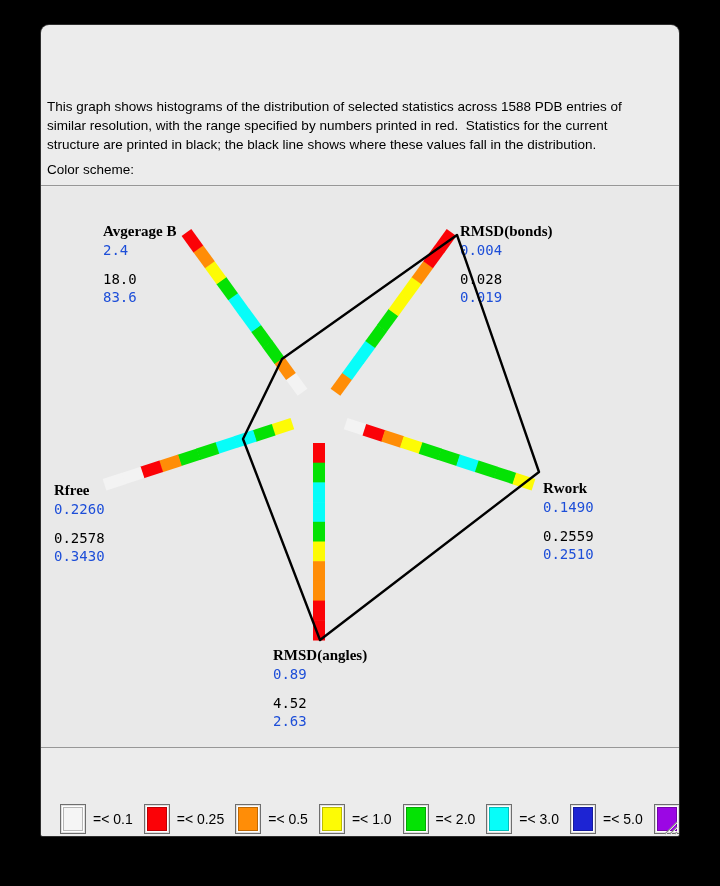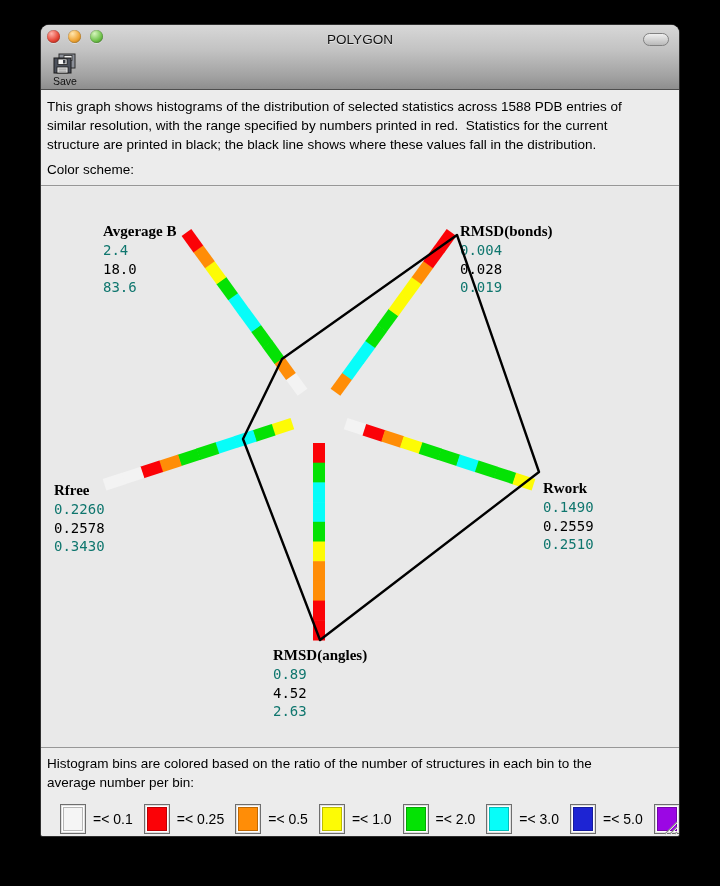--- a/index.html
+++ b/index.html
@@ -25,84 +25,62 @@
            background:linear-gradient(#efefef,#b9b9b9);border:1px solid #818181;box-sizing:border-box;}
   .save-btn{position:absolute;left:6px;top:28px;width:36px;height:36px;text-align:center;}
   .save-btn svg{display:block;margin:0 auto;}
   .save-label{font-size:10.5px;color:#111;margin-top:0px;}
 
   
   .desc-panel{position:absolute;left:0;top:65px;width:100%;height:96px;background:#ececec;
               border-bottom:1px solid #979797;box-sizing:border-box;}
   .desc-text{position:absolute;left:6px;top:7px;width:626px;font-size:13.5px;line-height:19px;
              color:#000000;white-space:pre-wrap;}
-  .controls{position:absolute;left:6px;top:72px;height:22px;display:flex;}
+  .controls{position:absolute;left:6px;top:72px;height:22px;display:flex;align-items:center;flex-direction:column;}
   .cs-label{font-size:13.5px;color:#000;margin-right:9px;}
   .popup{position:relative;width:226px;height:21px;border:1px solid #858585;border-radius:5px;
          background:linear-gradient(#ffffff,#ececec 45%,#d2d2d2);box-sizing:border-box;
          box-shadow:0 1px 1px rgba(0,0,0,.2);}
   .popup-value{position:absolute;left:10px;top:2px;font-size:13.5px;color:#000;}
   .popup-stepper{position:absolute;right:0;top:0;width:20px;height:19px;border-radius:0 4px 4px 0;
          background:linear-gradient(#c3d4f8,#7da2ec 50%,#5d88e4);border-left:1px solid #8a9ac0;}
   .popup-stepper .up,.popup-stepper .dn{position:absolute;left:5px;width:0;height:0;
          border-left:5px solid transparent;border-right:5px solid transparent;}
   .popup-stepper .up{top:3px;border-bottom:5px solid #fff;}
   .popup-stepper .dn{bottom:3px;border-top:5px solid #fff;}
 
   
   .plot{position:absolute;left:0;top:162px;width:676px;height:560px;background:#e9e9e9;}
   .plot svg{position:absolute;left:0;top:0;}
   .axis-block{position:absolute;}
   .axis-title{font-family:"Liberation Serif",serif;font-weight:bold;font-size:15px;
               line-height:20px;color:#000;white-space:nowrap;}
   .axis-val{font-family:"DejaVu Sans Mono",monospace;font-size:14px;line-height:18.5px;
             white-space:nowrap;}
-  .axis-val.red{color:#0f766e;}
-  .axis-val.blk{color:#000;}
+  .axis-val.red{color:#1d4ed8;}
+  .axis-val.blk{color:#000;margin-top:10px;}
 
   
   .footer{position:absolute;left:0;top:722px;width:100%;height:89px;background:#ececec;
           border-top:1px solid #979797;box-sizing:border-box;}
   .footer-text{position:absolute;left:6px;top:6px;width:626px;font-size:13.5px;line-height:19px;
                color:#000;white-space:pre-wrap;}
   .legend-row{position:absolute;left:5px;top:56px;display:flex;align-items:center;margin-left:14px;}
   .swatch{width:20px;height:24px;border:1px solid #6e6e6e;background:#fff;padding:2px;
           box-shadow:0 0 0 1px #e0e0e0 inset;}
   .swatch .chip{width:100%;height:100%;border:1px solid rgba(0,0,0,.25);box-sizing:border-box;}
   .legend-label{font-size:14px;color:#000;margin:0 11px 0 7px;white-space:nowrap;}
   .grip{position:absolute;right:1px;bottom:1px;width:14px;height:14px;}
 </style>
 </head>
 <body>
 
 <div class="stage">
   <div class="window">
 
-    <div class="header">
-      <div class="titlebar">
-        <div class="light red"></div>
-        <div class="light orange"></div>
-        <div class="light green"></div>
-        <div class="title">POLYGON</div>
-        <div class="capsule"></div>
-      </div>
-      <div class="save-btn">
-        <svg width="26" height="22" viewBox="0 0 26 22">
-          <rect x="7" y="1" width="16" height="14" fill="#8b8f98" stroke="#2c2c2c"></rect>
-          <rect x="12" y="2.5" width="8" height="5" fill="#f2f2f2" stroke="#2c2c2c" stroke-width="0.8"></rect>
-          <rect x="2" y="5" width="17" height="15" fill="#4c515c" stroke="#1d1d1d"></rect>
-          <rect x="6" y="6" width="9" height="5.5" fill="#f5f5f5" stroke="#1d1d1d" stroke-width="0.8"></rect>
-          <rect x="11" y="7" width="2.5" height="3.5" fill="#3a3e46"></rect>
-          <rect x="5" y="14" width="11" height="6" fill="#e8e8e8" stroke="#1d1d1d" stroke-width="0.8"></rect>
-          <rect x="6.5" y="15.5" width="8" height="1.2" fill="#9a9a9a"></rect>
-          <rect x="6.5" y="17.5" width="8" height="1.2" fill="#9a9a9a"></rect>
-        </svg>
-        <div class="save-label">Save</div>
-      </div>
-    </div>
 
     <div class="desc-panel">
       <div class="desc-text">This graph shows histograms of the distribution of selected statistics across 1588 PDB entries of
 similar resolution, with the range specified by numbers printed in red.  Statistics for the current
 structure are printed in black; the black line shows where these values fall in the distribution.</div>
       <div class="controls">
         <span class="cs-label">Color scheme:</span>
       </div>
     </div>
 
@@ -198,22 +176,20 @@
             <rect x="146.2" y="-6" width="20.2" height="12" fill="#ff8d07"></rect>
             <rect x="165.9" y="-6" width="20.2" height="12" fill="#fb0207"></rect>
             <rect x="185.6" y="-6" width="20.2" height="12" fill="#f3f3f3"></rect>
             <rect x="205.29999999999998" y="-6" width="20.2" height="12" fill="#f3f3f3"></rect>
           </g>
           <polygon points="241,172 416,48 498,285 279,453 202,252" fill="none" stroke="#000" stroke-width="2.4" stroke-linejoin="round"></polygon>
         </svg>
     </div>
 
     <div class="footer">
-      <div class="footer-text">Histogram bins are colored based on the ratio of the number of structures in each bin to the
-average number per bin:</div>
       <div class="legend-row">
           <div class="swatch">
             <div class="chip" style="background: rgb(245, 245, 245);"></div>
           </div>
           <span class="legend-label">=&lt; 0.1</span>
           <div class="swatch">
             <div class="chip" style="background: rgb(251, 2, 7);"></div>
           </div>
           <span class="legend-label">=&lt; 0.25</span>
           <div class="swatch">

